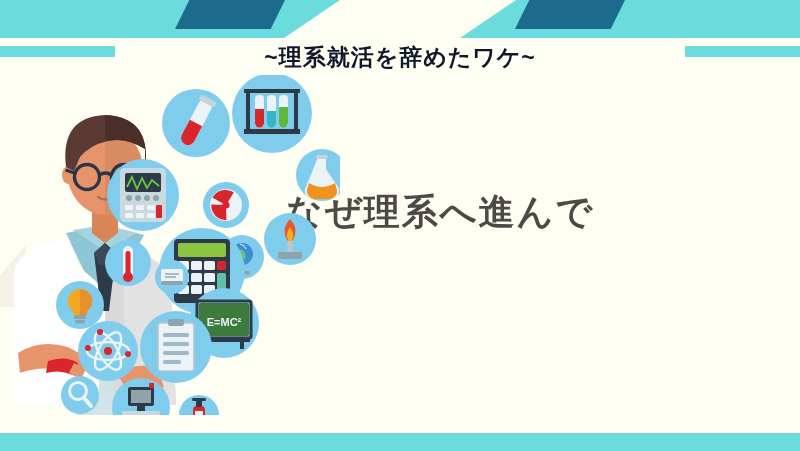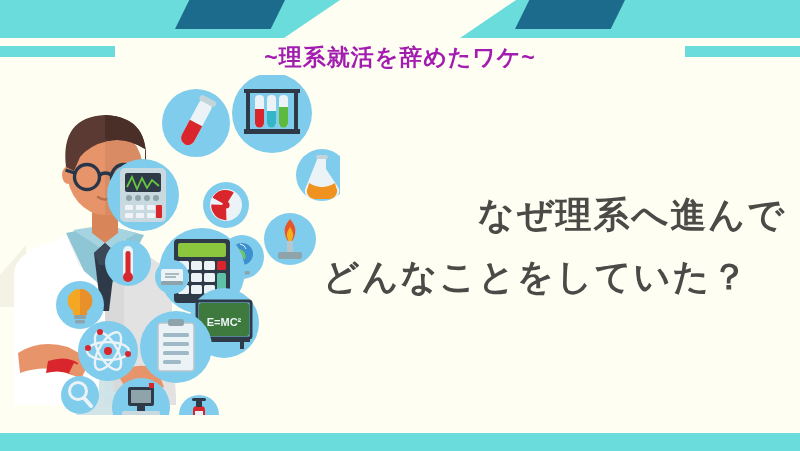--- a/index.html
+++ b/index.html
@@ -64,36 +64,36 @@
 
   
   .subtitle {
     position: absolute;
     left: 0; top: 42px;
     width: 100%;
     text-align: center;
     font-size: 23px;
     font-weight: 700;
     letter-spacing: 1px;
-    color: #a21caf;
+    color: #0f172a;
     white-space: nowrap;
   }
   .main-copy {
     position: absolute;
     left: 286px;
     top: 184px;
     width: 500px;
     color: #4C4A47;
     font-size: 36px;
     font-weight: 700;
     line-height: 1.72;
     letter-spacing: 2px;
   }
   .main-copy .ln { display: block; white-space: nowrap; }
-  .main-copy .ln1 { text-align: right; }
+  .main-copy .ln1 { text-align: left; font-family: Liberation Mono, monospace; }
   .main-copy .ln2 { text-align: center; }
 
   
   .illus {
     position: absolute;
     left: 0; top: 75px;
     width: 340px; height: 340px;
   }
   .illus svg { display: block; }
 </style>
@@ -106,21 +106,20 @@
   <div class="deco-right-light"></div>
   <div class="deco-left-dark"></div>
   <div class="deco-right-dark"></div>
   <div class="accent-bar left"></div>
   <div class="accent-bar right"></div>
 
   <div class="subtitle">~理系就活を辞めたワケ~</div>
 
   <div class="main-copy">
     <span class="ln ln1">なぜ理系へ進んで</span>
-    <span class="ln ln2">どんなことをしていた？</span>
   </div>
 
   <div class="illus">
     <svg width="340" height="340" viewBox="0 0 340 340" xmlns="http://www.w3.org/2000/svg">
 
       <polygon points="0,200 26,170 26,232 0,232" fill="#F3F2E4"></polygon>
 
       <path d="M105 165 L170 196 L176 330 L105 330 Z" fill="#D9D9D9"></path>
 
       <path d="M14 200 Q14 176 56 166 L105 165 L105 330 L14 330 Z" fill="#FFFFFF"></path>

